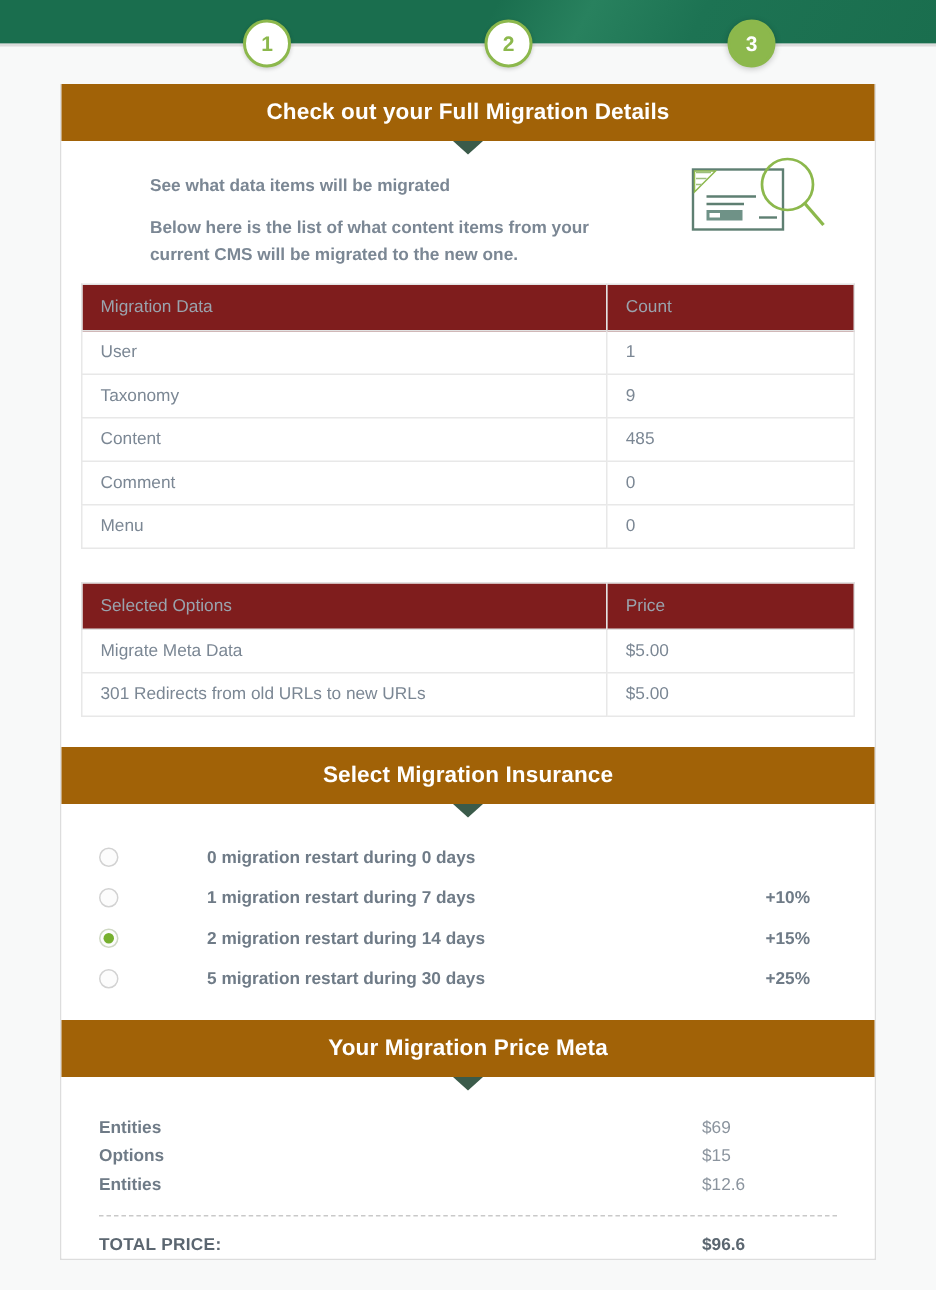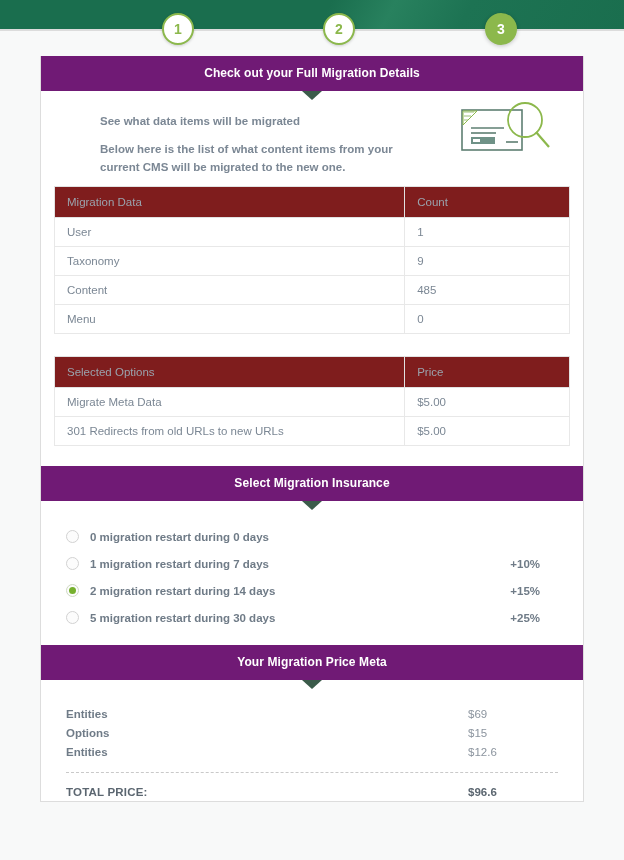--- a/index.html
+++ b/index.html
@@ -79,23 +79,23 @@
     left: 40px;
     width: 544px;
     background: #ffffff;
     border: 1px solid #dddddd;
     border-top: none;
     padding-bottom: 0;
   }
 
   .sec-head {
     position: relative;
-    background: #701a75;
+    background: #a16207;
     color: #ffffff;
-    font-size: 12px;
+    font-size: 15px;
     font-weight: bold;
     text-align: center;
     padding: 10px 0 11px;
     letter-spacing: .1px;
   }
   .sec-head .notch {
     position: absolute;
     left: 50%;
     bottom: -9px;
     margin-left: -10px;
@@ -157,20 +157,21 @@
   table.dt .c-val  { width: 32%; }
 
   .tbl-gap { height: 16px; }
 
   
   .ins-list { padding: 22px 0 14px 12px; }
   .ins-row {
     display: flex;
     align-items: center;
     height: 27px;
+    gap: 48px;
   }
   .radio {
     width: 13px;
     height: 13px;
     border-radius: 50%;
     border: 1px solid #d2d2d2;
     background: #fcfcfc;
     flex: 0 0 auto;
     margin-right: 11px;
     position: relative;
@@ -310,20 +311,24 @@
           </tr>
           <tr>
             <td>Taxonomy</td>
             <td>9</td>
           </tr>
           <tr>
             <td>Content</td>
             <td>485</td>
           </tr>
           <tr>
+            <td>Comment</td>
+            <td>0</td>
+          </tr>
+          <tr>
             <td>Menu</td>
             <td>0</td>
           </tr>
         </tbody>
       </table>
 
       <div class="tbl-gap"></div>
 
       <table class="dt">
         <thead>

